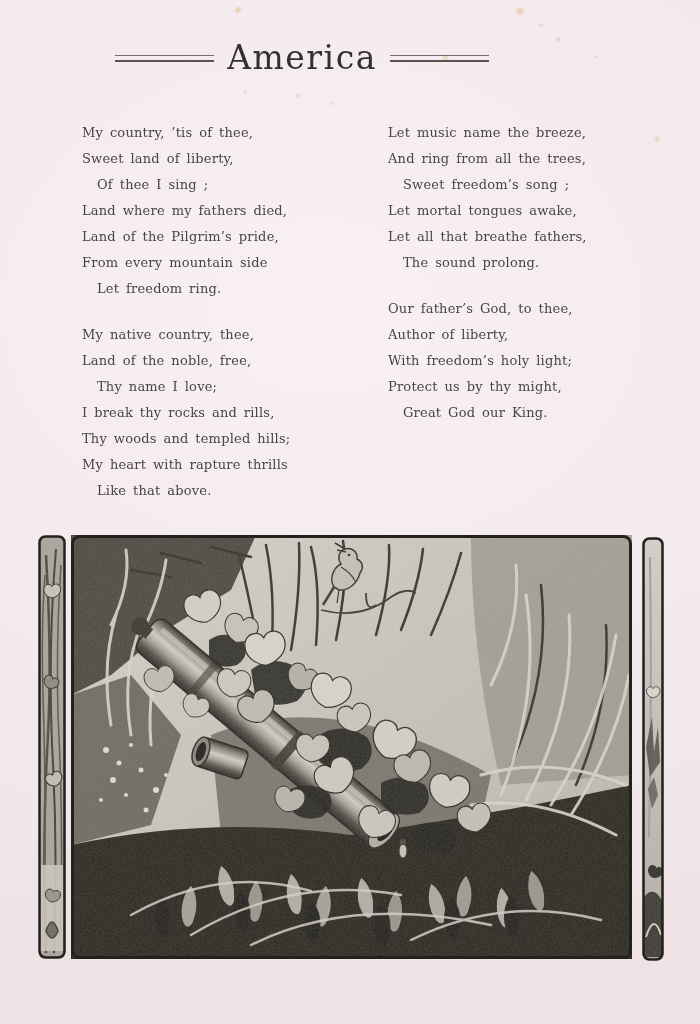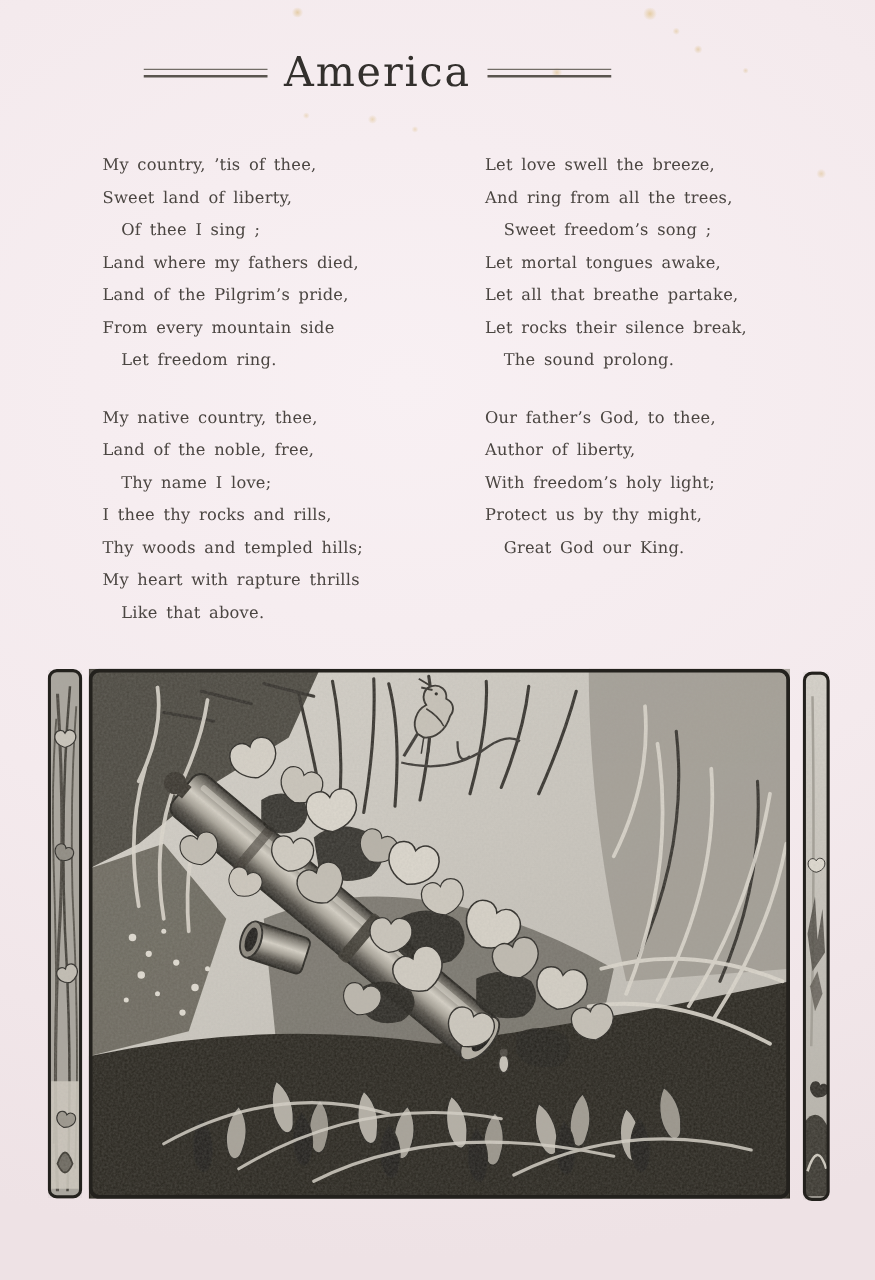--- a/index.html
+++ b/index.html
@@ -88,34 +88,33 @@
         <span class="line indent">Of thee I sing ;</span>
         <span class="line">Land where my fathers died,</span>
         <span class="line">Land of the Pilgrim’s pride,</span>
         <span class="line">From every mountain side</span>
         <span class="line indent">Let freedom ring.</span>
       </p>
       <p class="stanza">
         <span class="line">My native country, thee,</span>
         <span class="line">Land of the noble, free,</span>
         <span class="line indent">Thy name I love;</span>
-        <span class="line">I thee thy rocks and rills,</span>
+        <span class="line">I break thy rocks and rills,</span>
         <span class="line">Thy woods and templed hills;</span>
         <span class="line">My heart with rapture thrills</span>
         <span class="line indent">Like that above.</span>
       </p>
     </div>
     <div class="col col-right">
       <p class="stanza">
-        <span class="line">Let love swell the breeze,</span>
+        <span class="line">Let music name the breeze,</span>
         <span class="line">And ring from all the trees,</span>
         <span class="line indent">Sweet freedom’s song ;</span>
         <span class="line">Let mortal tongues awake,</span>
-        <span class="line">Let all that breathe partake,</span>
-        <span class="line">Let rocks their silence break,</span>
+        <span class="line">Let all that breathe fathers,</span>
         <span class="line indent">The sound prolong.</span>
       </p>
       <p class="stanza">
         <span class="line">Our father’s God, to thee,</span>
         <span class="line">Author of liberty,</span>
         <span class="line">With freedom’s holy light;</span>
         <span class="line">Protect us by thy might,</span>
         <span class="line indent">Great God our King.</span>
       </p>
     </div>

